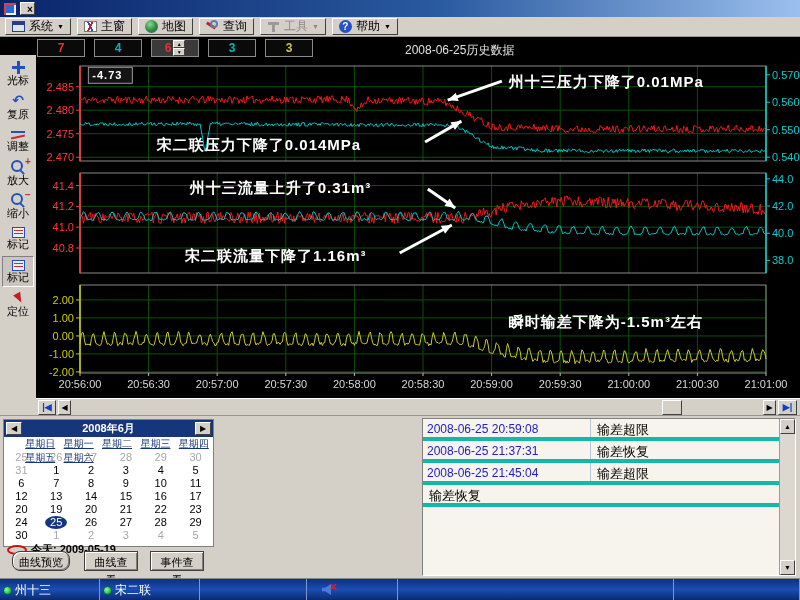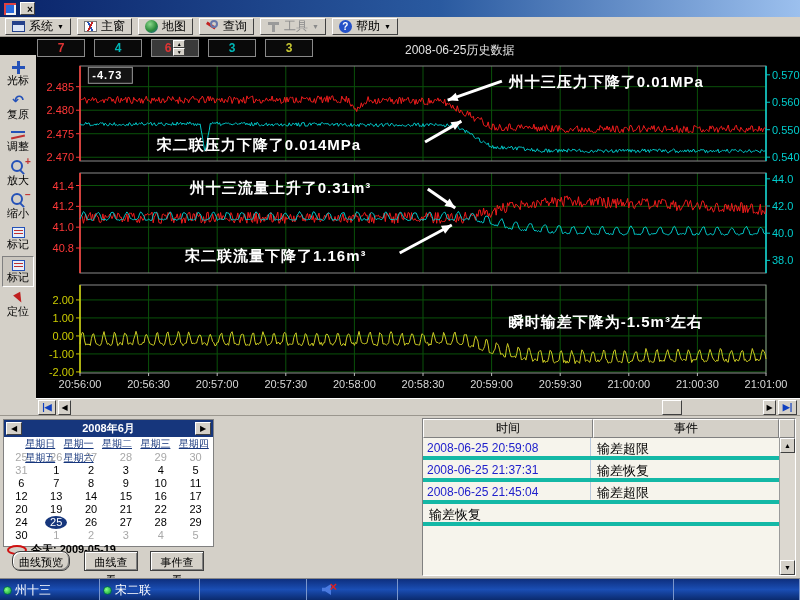--- a/index.html
+++ b/index.html
@@ -457,25 +457,20 @@
           <div class="cal-day muted">4</div>
           <div class="cal-day muted">5</div>
         </div>
       <div class="cal-today">
         <span class="today-oval"></span>
         <span>今天: 2009-05-19</span>
       </div>
     </div>
 
     <div class="evtable">
-      <div class="ev-head">
-          <div class="ev-hcell" style="width: 170px;">时间</div>
-          <div class="ev-hcell" style="flex: 1 1 0%;">事件</div>
-          <div class="ev-hcell" style="width: 16px;"></div>
-        </div>
       <div class="ev-body">
         <div class="ev-rows">
             <div class="ev-row">
               <div class="ev-time">2008-06-25 20:59:08</div>
               <div class="ev-event">输差超限</div>
             </div>
             <div class="ev-row">
               <div class="ev-time">2008-06-25 21:37:31</div>
               <div class="ev-event">输差恢复</div>
             </div>

